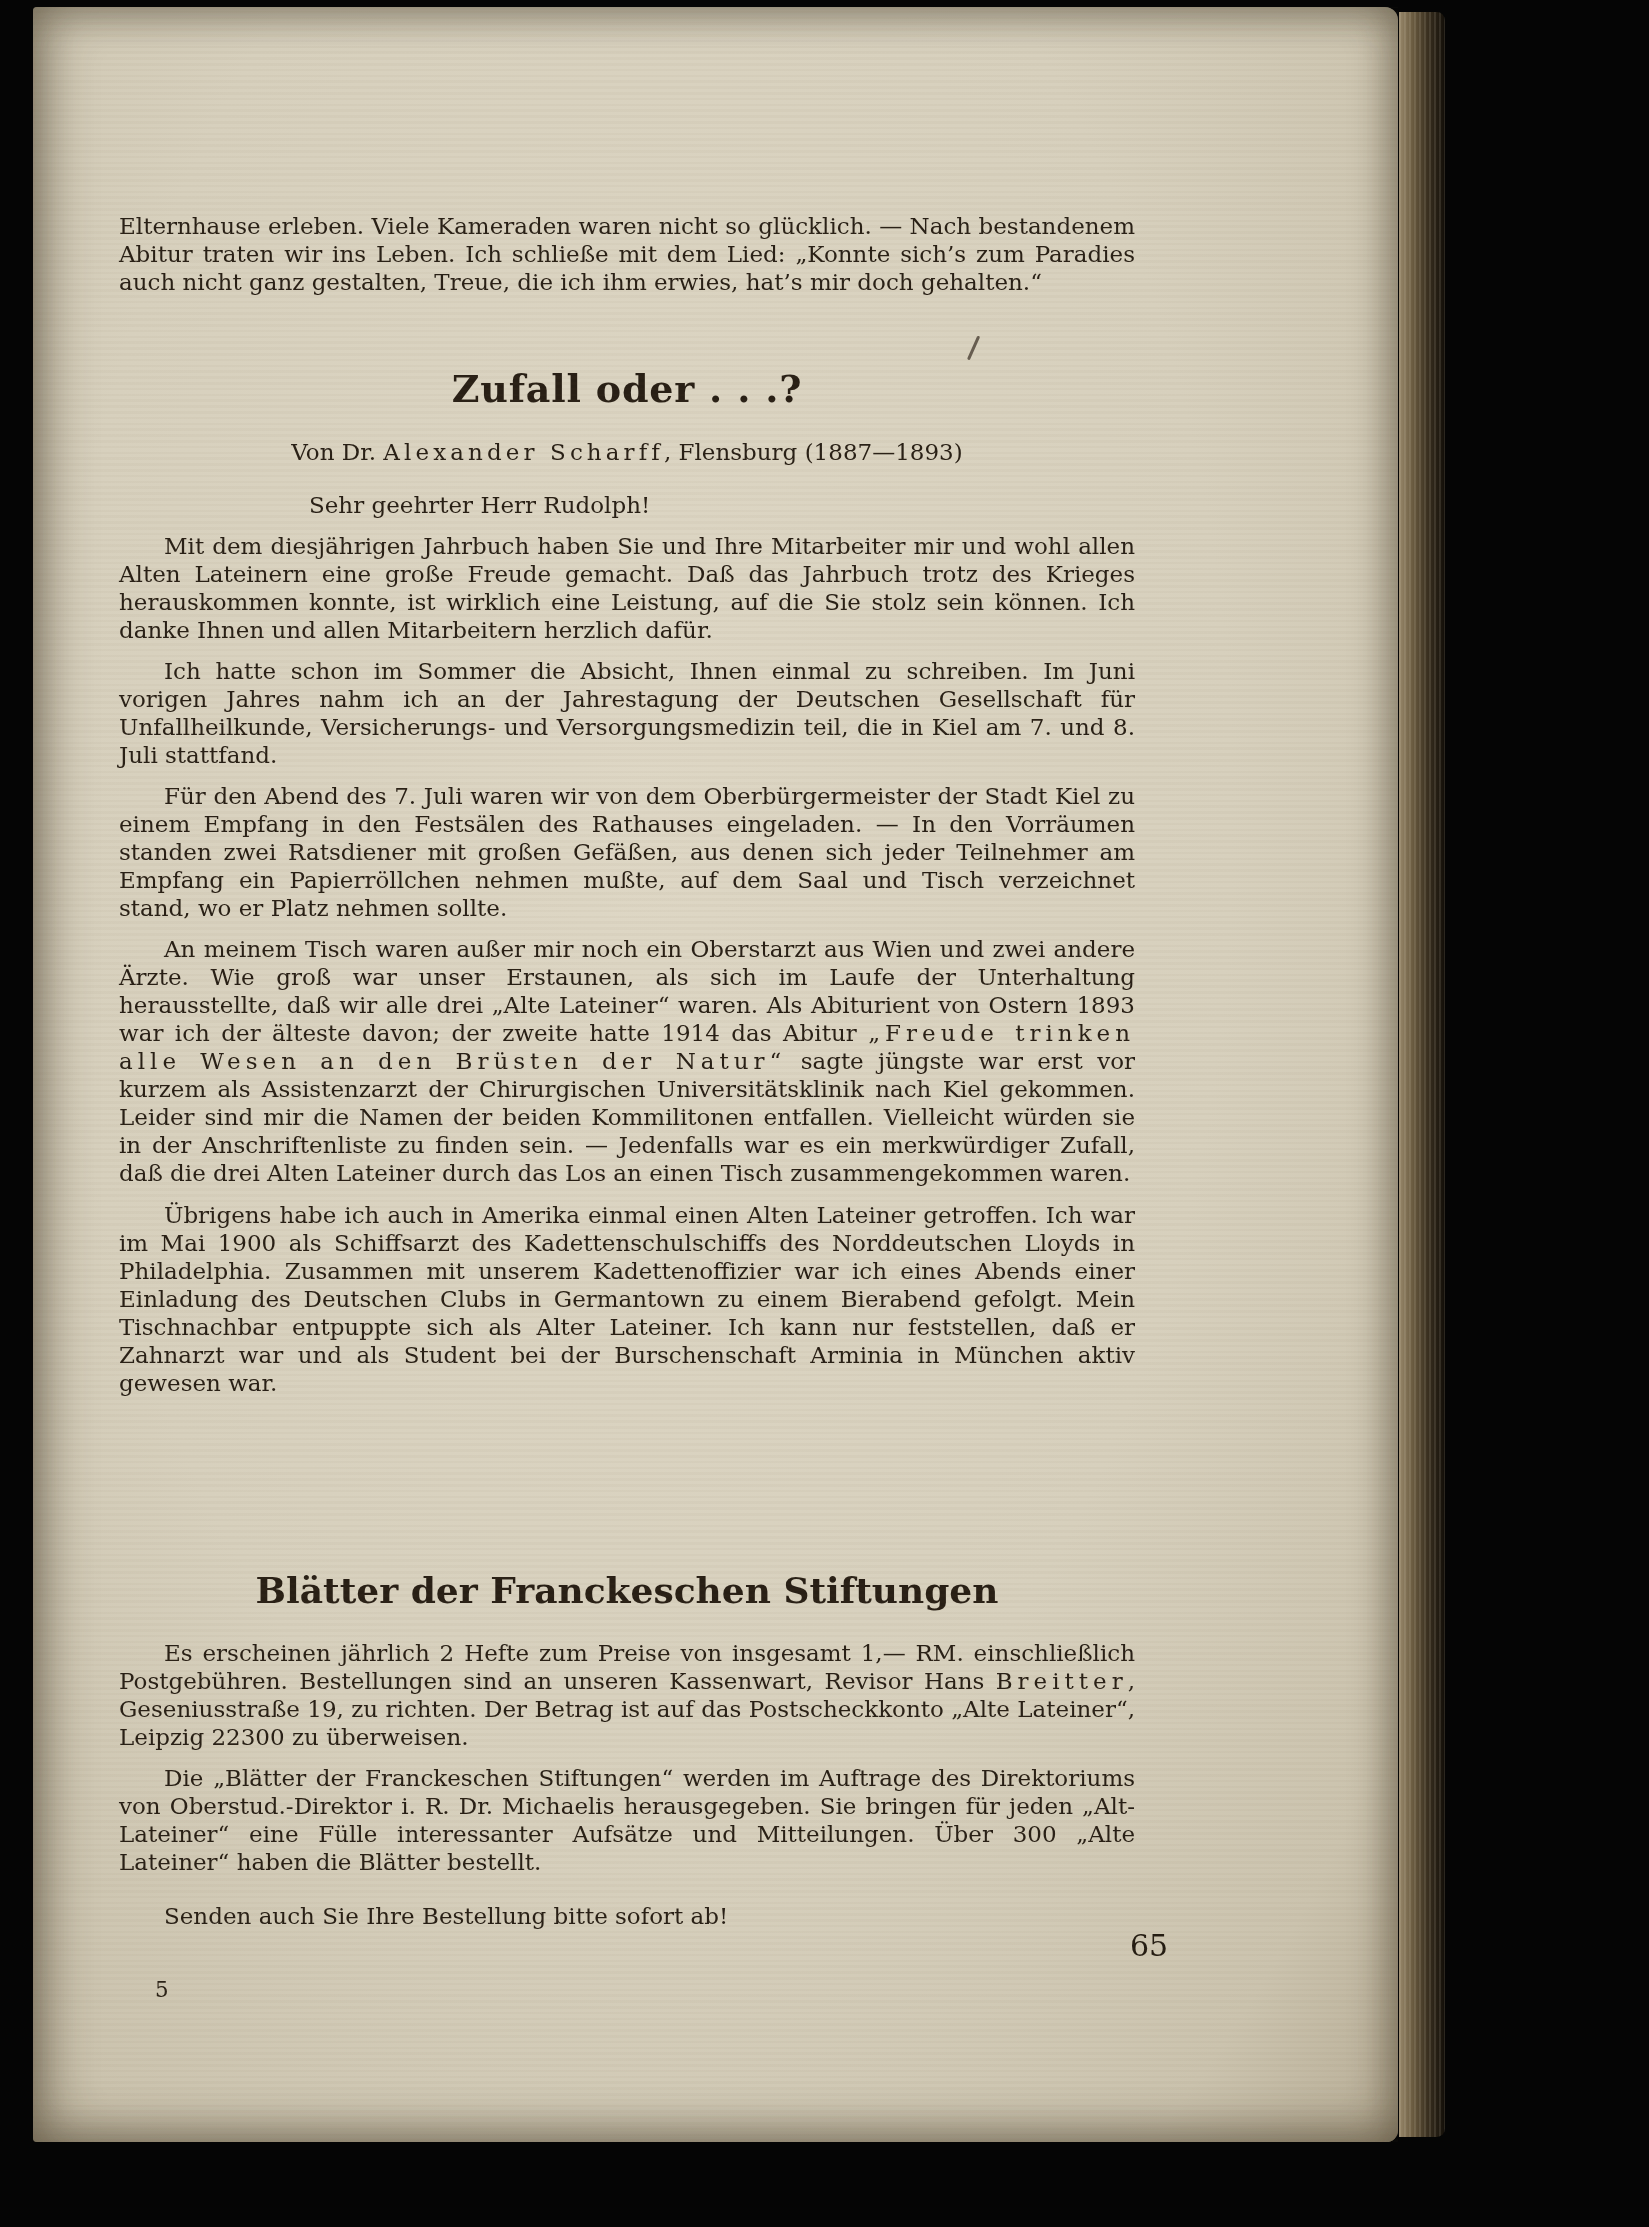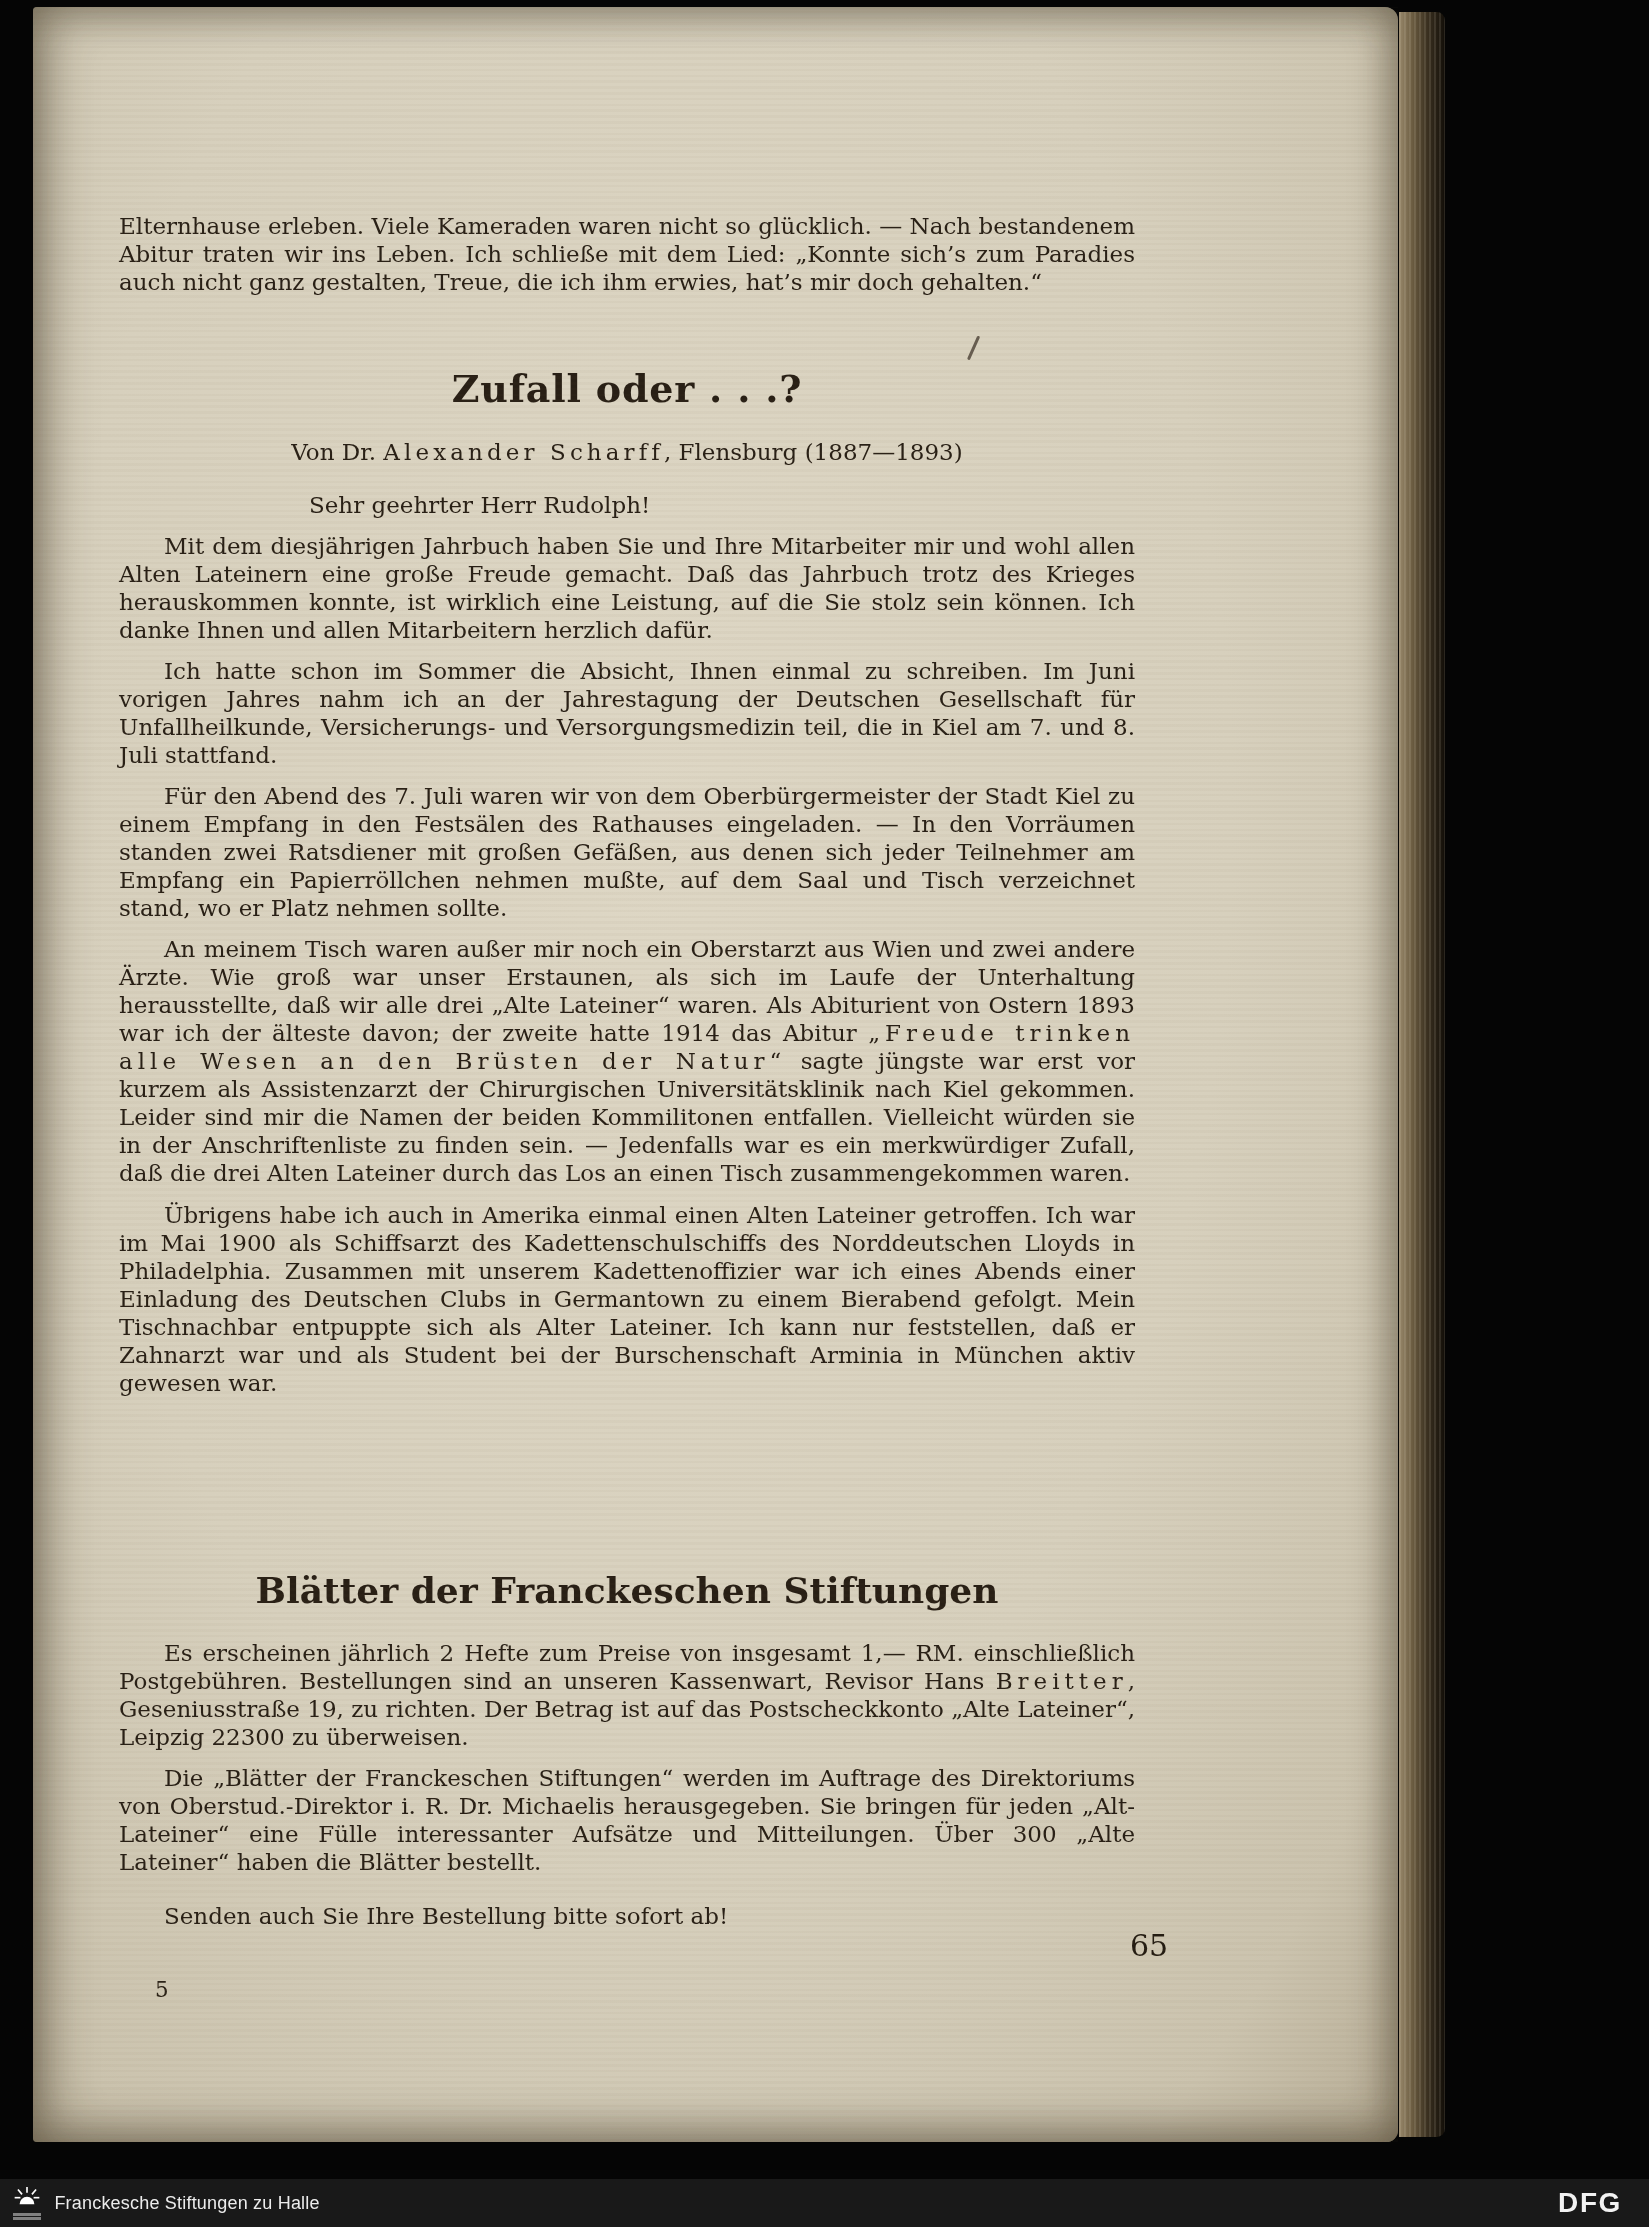--- a/index.html
+++ b/index.html
@@ -105,35 +105,15 @@
 
       <p class="closing-line">Senden auch Sie Ihre Bestellung bitte sofort ab!</p>
     </div>
 
     <div class="signature-mark">5</div>
     <div class="page-number">65</div>
   </div>
 
   <div class="page-edges"></div>
 
-  <div class="viewer-footer">
-    <div class="footer-logo">
-      <svg width="28" height="25" viewBox="0 0 34 30" aria-hidden="true">
-        <g stroke="#ffffff" stroke-width="2">
-          <line x1="17" y1="1" x2="17" y2="8"></line>
-          <line x1="6" y1="4" x2="11" y2="10"></line>
-          <line x1="28" y1="4" x2="23" y2="10"></line>
-          <line x1="2" y1="14" x2="9" y2="14"></line>
-          <line x1="32" y1="14" x2="25" y2="14"></line>
-        </g>
-        <path d="M8 22 a9 9 0 0 1 18 0 z" fill="#ffffff"></path>
-      </svg>
-      <div class="footer-caption-bars">
-        <span></span>
-          <span></span>
-      </div>
-    </div>
-    <div class="institution-label">Franckesche Stiftungen zu Halle</div>
-    <div class="dfg-logo">DFG</div>
-  </div>
 
 </div>
 
 
 </body></html>

